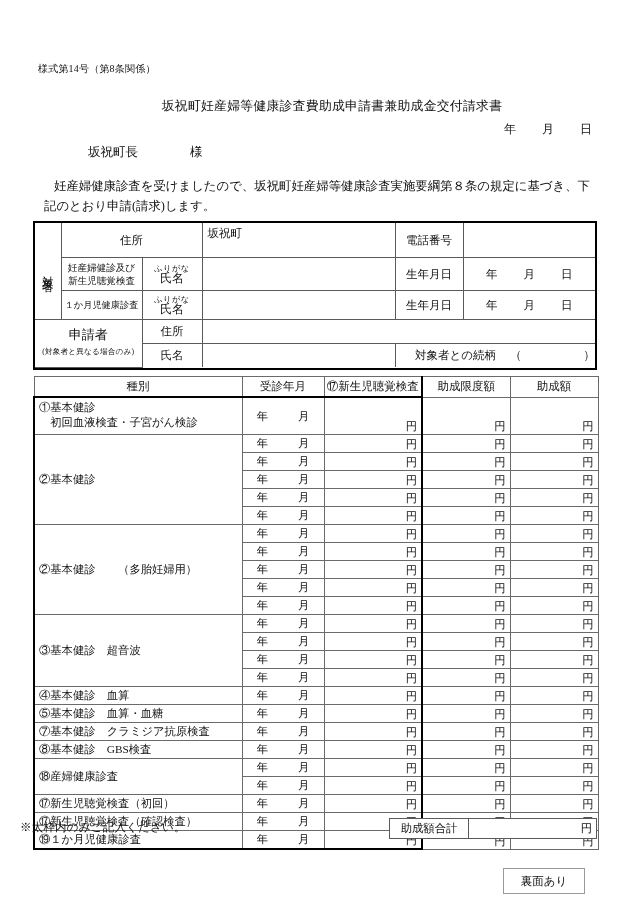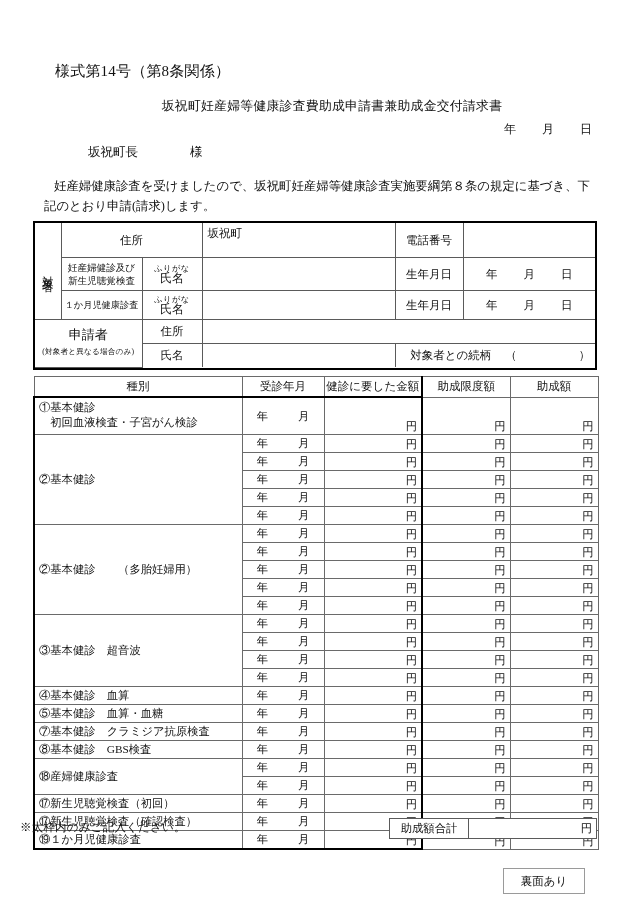--- a/index.html
+++ b/index.html
@@ -22,24 +22,23 @@
     height: 903px;
     background: #ffffff;
     box-sizing: border-box;
   }
 
   
   .form-no {
     position: absolute;
     left: 38px;
     top: 62px;
-    font-size: 15px;
+    font-size: 10px;
     letter-spacing: 0.2px;
     white-space: nowrap;
-    margin-left: 17px;
   }
   .doc-title {
     position: absolute;
     left: 16px;
     right: 0;
     top: 98px;
     text-align: center;
     font-size: 12.8px;
     letter-spacing: 0.3px;
     padding-left: 18px;
@@ -310,42 +309,42 @@
             <span style="font-size:13px">申請者</span>
             <span class="sub-label-small">(対象者と異なる場合のみ)</span>
           </td>
           <td class="c" style="height:23px">住所</td>
           <td class="no-right" colspan="3"></td>
         </tr>
 
         <tr>
           <td class="c no-bot" style="height:23px">氏名</td>
           <td class="no-bot"></td>
-          <td class="no-bot no-right" colspan="2" style="text-align:center;padding-left:10px">
+          <td class="no-bot no-right" colspan="2" style="text-align:right;padding-left:10px">
             <span>対象者との続柄</span><span style="display:inline-block;margin-left:14px">（</span><span style="display:inline-block;margin-left:62px">）</span>
           </td>
         </tr>
       </tbody>
     </table>
   </div>
 
   <div class="main-table-wrap">
     <table class="main-table">
       <colgroup>
         <col style="width:208px">
         <col style="width:82px">
         <col style="width:98px">
         <col style="width:88px">
         <col style="width:88px">
       </colgroup>
       <tbody id="main-table-body">
           <tr>
             <td class="hdr">種別</td>
             <td class="hdr">受診年月</td>
-            <td class="hdr thick-r">健診に要した金額</td>
+            <td class="hdr thick-r">⑰新生児聴覚検査</td>
             <td class="hdr">助成限度額</td>
             <td class="hdr">助成額</td>
           </tr>
           <tr>
             <td class="kind thick-l thick-t" rowspan="1" style="height:34px;vertical-align:top;padding-top:2px"><span>①基本健診</span><br><span>　初回血液検査・子宮がん検診</span></td>
             <td class="ym thick-t" style="height:34px"><span class="yy">年</span><span>月</span></td>
             <td class="yen thick-r thick-t" style="height:34px"><span>円</span></td>
             <td class="yen" style="height:34px"><span>円</span></td>
             <td class="yen" style="height:34px"><span>円</span></td>
           </tr>

